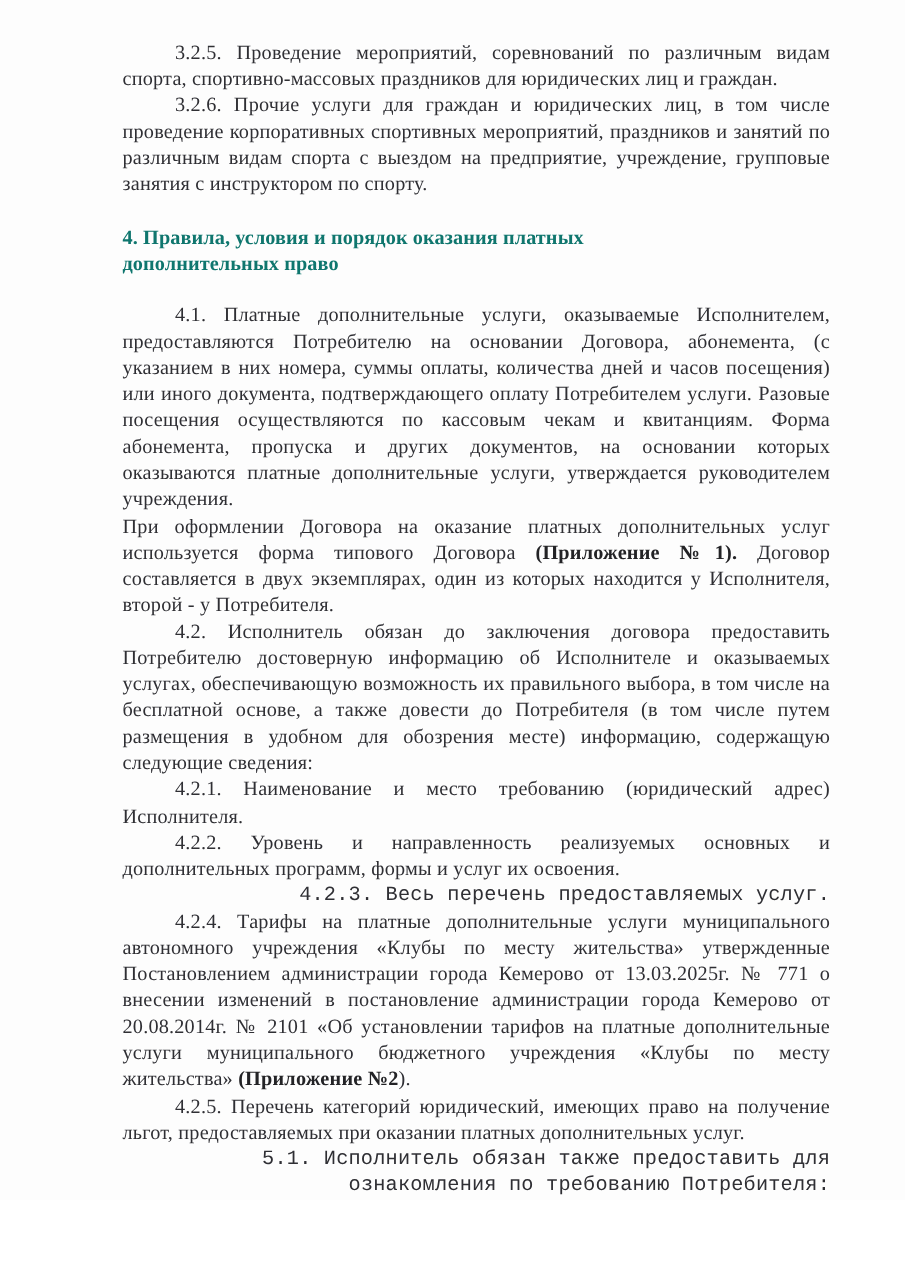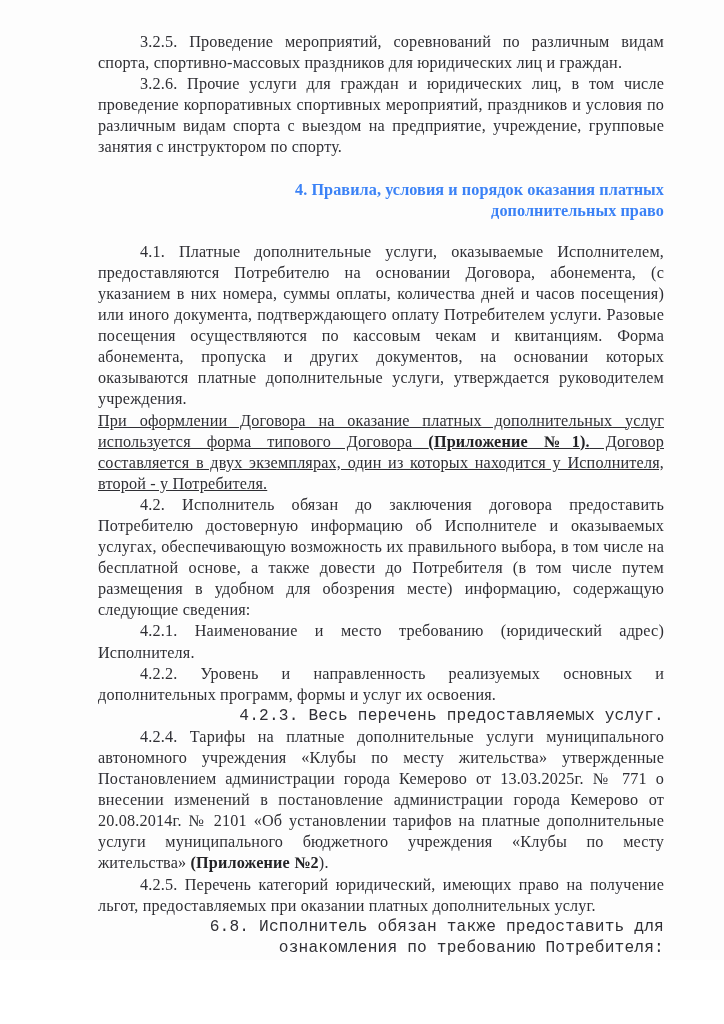--- a/index.html
+++ b/index.html
@@ -34,35 +34,34 @@
     font-size: 16.2px;
     line-height: 21.1px;
     text-align: justify;
     text-justify: inter-word;
     text-indent: 42px;
     color: #2f2f34;
     letter-spacing: 0.01em;
   }
   p.noindent {
     text-indent: 0;
-    text-decoration: underline;
   }
   p.last-left {
     text-align: right;
     font-family: Liberation Mono, monospace;
   }
   h2.heading {
     margin: 0;
     padding: 0;
     font-size: 16.2px;
     line-height: 21.1px;
     font-weight: bold;
-    text-align: right;
+    text-align: left;
     text-indent: 0;
-    color: #3b82f6;
+    color: #0f766e;
     letter-spacing: 0.005em;
   }
   .spacer-heading-before {
     height: 21px;
   }
   .spacer-heading-after {
     height: 20px;
   }
   b.appendix {
     font-weight: bold;
@@ -70,21 +69,21 @@
   }
 </style>
 </head>
 <body>
 
 <div class="page">
   <div class="content">
 
     <p class="para">3.2.5. Проведение мероприятий, соревнований по различным видам спорта, спортивно-массовых праздников для юридических лиц и граждан.</p>
 
-    <p class="para">3.2.6. Прочие услуги для граждан и юридических лиц, в том числе проведение корпоративных спортивных мероприятий, праздников и условия по различным видам спорта с выездом на предприятие, учреждение, групповые занятия с инструктором по спорту.</p>
+    <p class="para">3.2.6. Прочие услуги для граждан и юридических лиц, в том числе проведение корпоративных спортивных мероприятий, праздников и занятий по различным видам спорта с выездом на предприятие, учреждение, групповые занятия с инструктором по спорту.</p>
 
 
     <div class="spacer-heading-before"></div>
 
     <h2 class="heading">
       <span>4. Правила, условия и порядок оказания платных</span><br>
       <span>дополнительных право</span>
     </h2>
 
     <div class="spacer-heading-after"></div>
@@ -98,16 +97,16 @@
     <p class="para">4.2.1. Наименование и место требованию (юридический адрес) Исполнителя.</p>
 
     <p class="para">4.2.2. Уровень и направленность реализуемых основных и дополнительных программ, формы и услуг их освоения.</p>
 
     <p class="para last-left">4.2.3. Весь перечень предоставляемых услуг.</p>
 
     <p class="para"><span>4.2.4. Тарифы на платные дополнительные услуги муниципального автономного учреждения «Клубы по месту жительства» утвержденные Постановлением  администрации города Кемерово от 13.03.2025г. № 771 о внесении изменений в постановление администрации города Кемерово от 20.08.2014г. № 2101 «Об установлении тарифов на платные дополнительные услуги муниципального бюджетного учреждения «Клубы по месту жительства» </span><b class="appendix">(Приложение №2</b><span>).</span></p>
 
     <p class="para">4.2.5. Перечень категорий юридический, имеющих право на получение льгот, предоставляемых при оказании платных дополнительных услуг.</p>
 
-    <p class="para last-left">6.8. Исполнитель обязан также предоставить для ознакомления по требованию Потребителя:</p>
+    <p class="para last-left">5.1. Исполнитель обязан также предоставить для ознакомления по требованию Потребителя:</p>
 
   </div>
 </div>
 
 </body></html>

